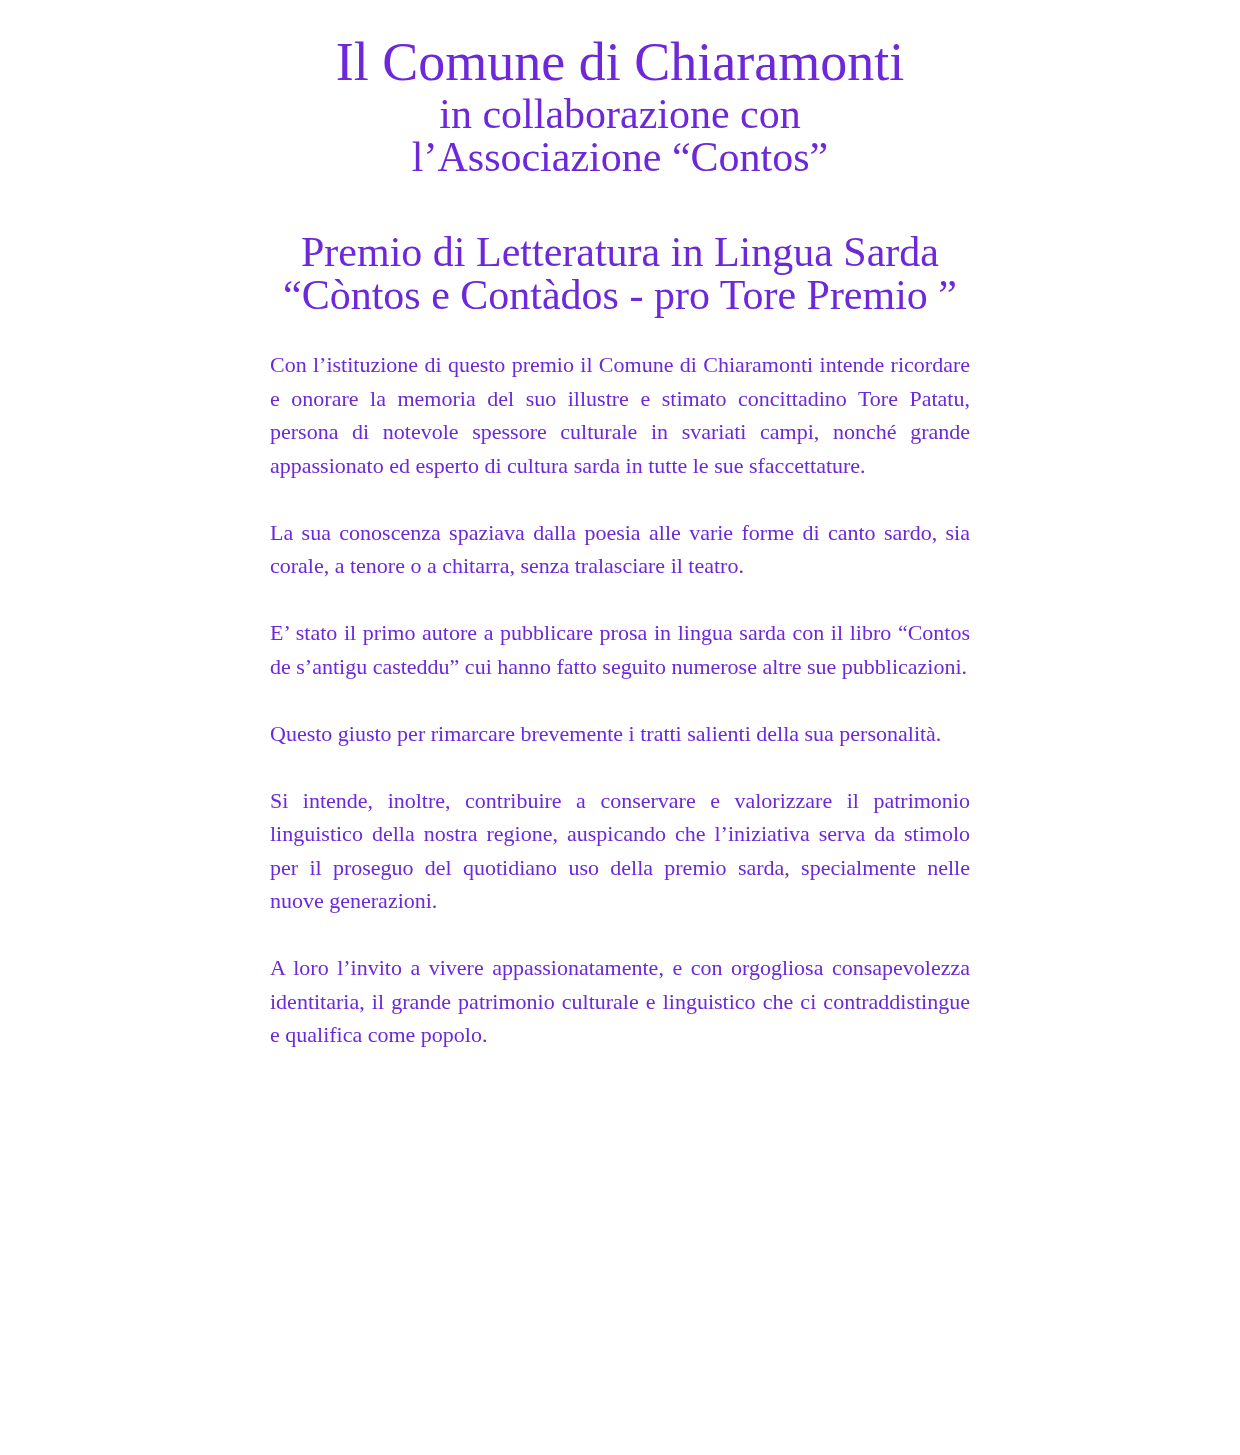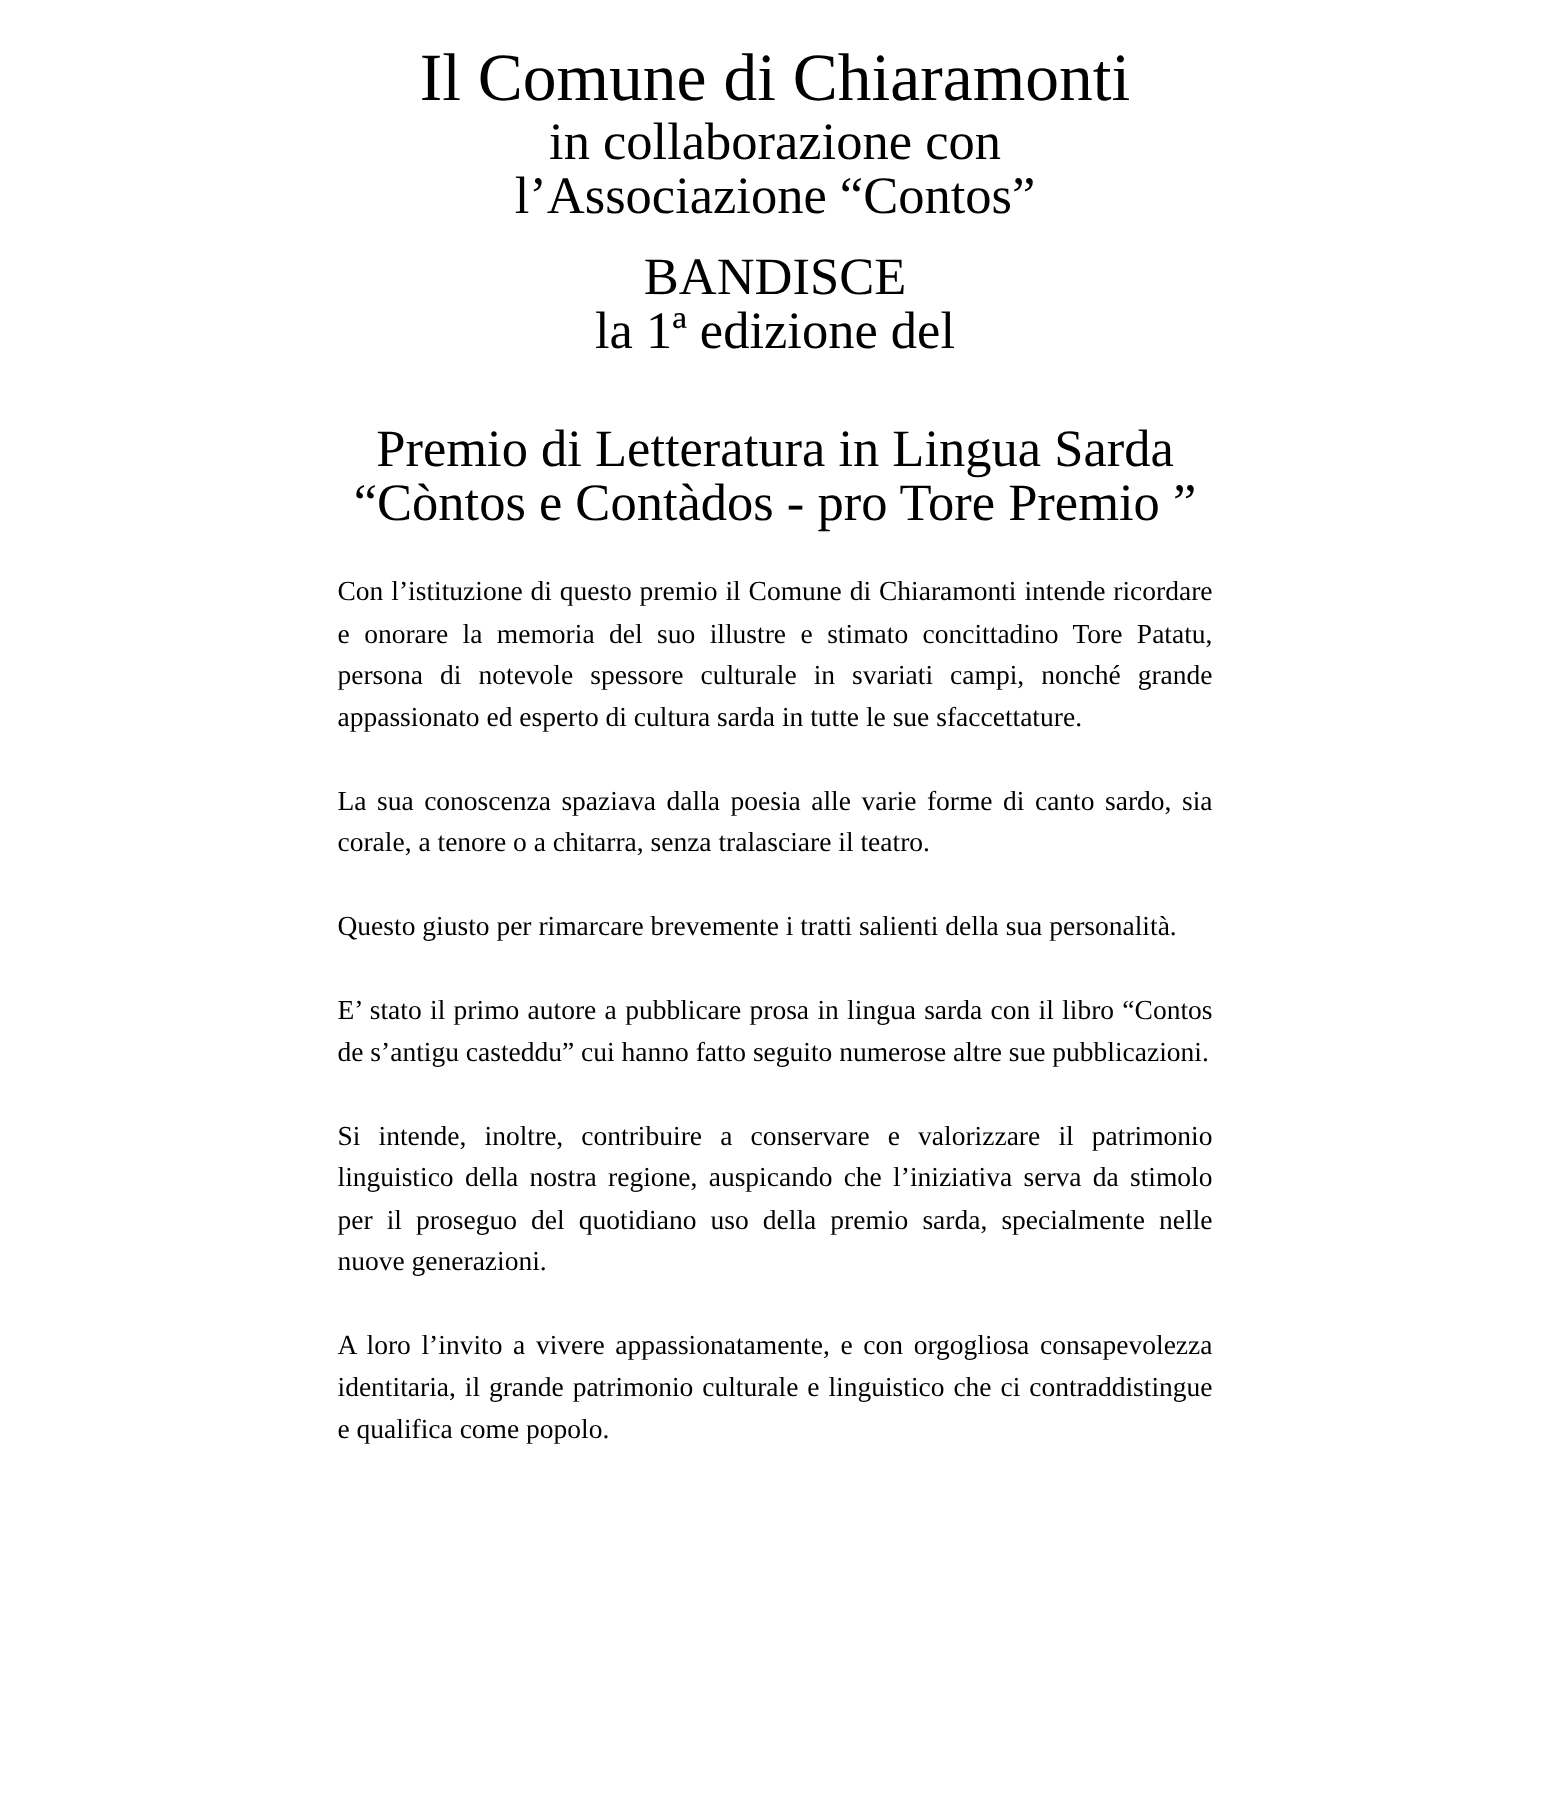--- a/index.html
+++ b/index.html
@@ -6,21 +6,21 @@
     margin: 0;
     padding: 0;
     background: #ffffff;
   }
   .page {
     position: relative;
     width: 1240px;
     height: 1455px;
     background: #ffffff;
     font-family: "Liberation Serif", "DejaVu Serif", serif;
-    color: #000000;
+    color: #6d28d9;
     overflow: hidden;
   }
   .content {
     width: 700px;
     margin-left: 270px;
     padding-top: 31px;
   }
   .doc-title {
     font-size: 54px;
     line-height: 62px;
@@ -57,33 +57,29 @@
 
 <div class="page">
   <div class="content">
 
     <div class="doc-title">Il Comune di Chiaramonti</div>
 
     <div class="heading-line">in collaborazione con</div>
 
     <div class="heading-line">l’Associazione “Contos”</div>
 
-    <div class="announce-block">
-      <div class="heading-line">BANDISCE</div>
-      <div class="heading-line">la 1ª edizione del</div>
-    </div>
 
     <div class="prize-block">
       <div class="heading-line">Premio di Letteratura in Lingua Sarda</div>
       <div class="heading-line">“Còntos e Contàdos - pro Tore Premio ”</div>
     </div>
 
     <div class="body-text">
       <p>Con l’istituzione di questo premio il Comune di Chiaramonti intende ricordare e onorare la memoria del suo illustre e stimato concittadino Tore Patatu, persona di notevole spessore culturale in svariati campi, nonché grande appassionato ed esperto di cultura sarda in tutte le sue sfaccettature.</p>
       <p>La sua conoscenza spaziava dalla poesia alle varie forme di canto sardo, sia corale, a tenore o a chitarra, senza tralasciare il teatro.</p>
+      <p>E’ stato il primo autore a pubblicare prosa in lingua sarda con il libro “Contos de s’antigu casteddu” cui hanno fatto seguito numerose altre sue pubblicazioni.</p>
       <p>Questo giusto per rimarcare brevemente i tratti salienti della sua personalità.</p>
-      <p>E’ stato il primo autore a pubblicare prosa in lingua sarda con il libro “Contos de s’antigu casteddu” cui hanno fatto seguito numerose altre sue pubblicazioni.</p>
       <p>Si intende, inoltre, contribuire a conservare e valorizzare il patrimonio linguistico della nostra regione, auspicando che l’iniziativa serva da stimolo per il proseguo del quotidiano uso della premio sarda, specialmente nelle nuove generazioni.</p>
       <p>A loro l’invito a vivere appassionatamente, e con orgogliosa consapevolezza identitaria, il grande patrimonio culturale e linguistico che ci contraddistingue e qualifica come popolo.</p>
     </div>
 
   </div>
 </div>
 
 </body></html>

